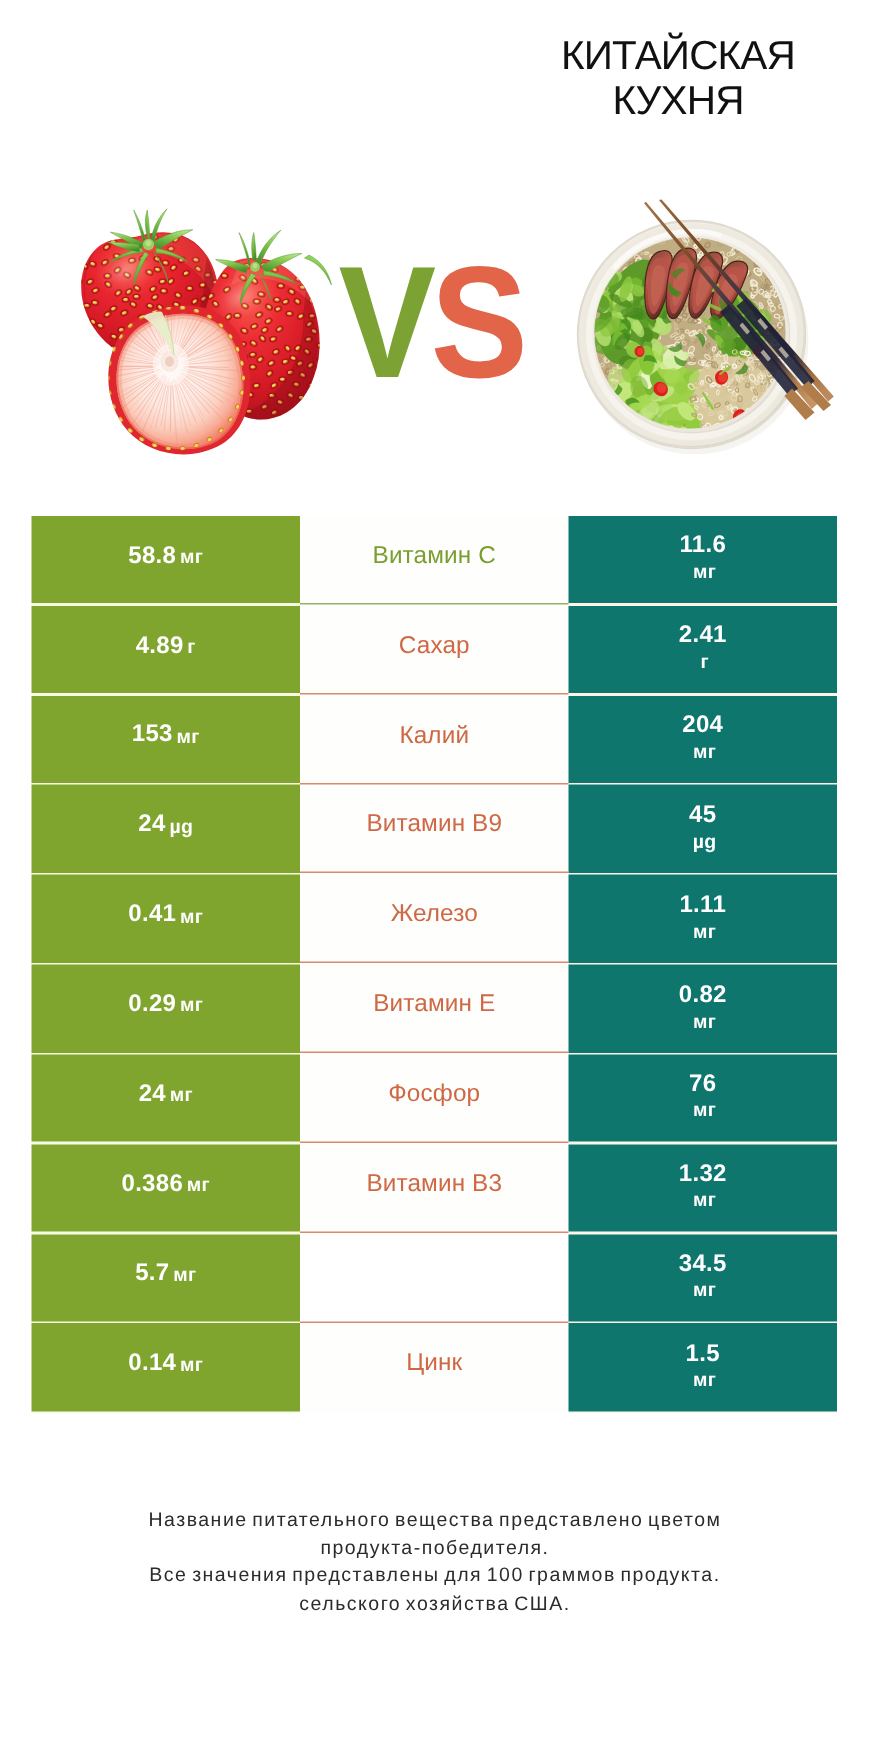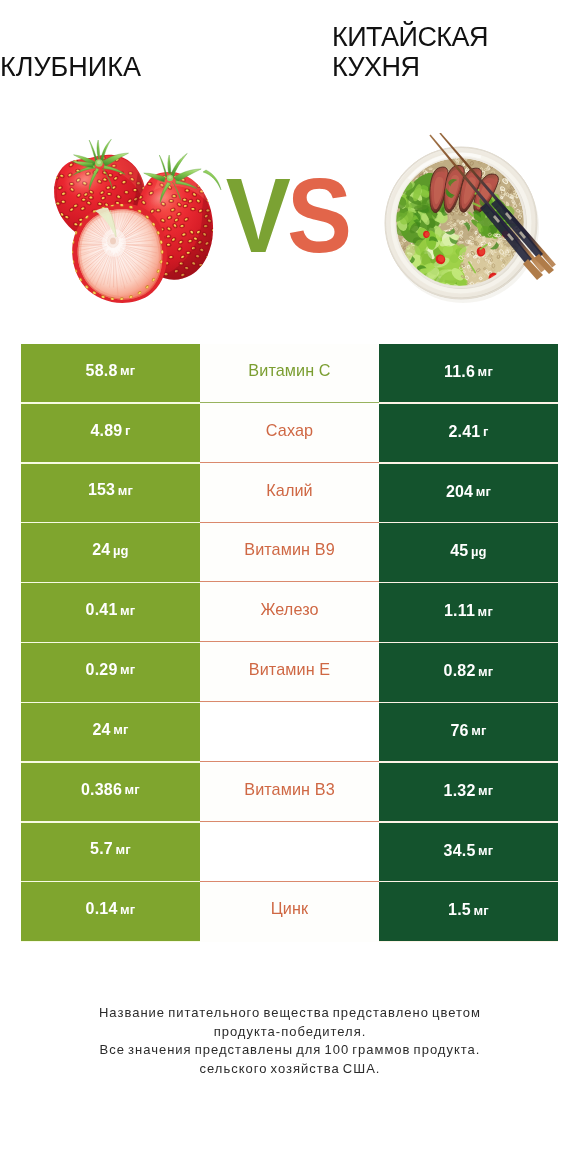--- a/index.html
+++ b/index.html
@@ -1,55 +1,54 @@
 <!DOCTYPE html>
 <html><head>
 <meta charset="utf-8">
 <style>
   html,body{margin:0;padding:0;background:#fff;}
   body{width:580px;height:1174px;font-family:"Liberation Sans",sans-serif;-webkit-font-smoothing:antialiased;}
   .page{position:relative;width:580px;height:1174px;overflow:hidden;background:#fff;}
 
   
-  .title{position:absolute;color:#111;font-size:27px;line-height:30px;font-weight:400;margin:0;}
+  .title{position:absolute;text-align:center;color:#111;font-size:27px;line-height:30px;font-weight:400;margin:0;}
   .t-left{left:0;width:251px;top:52px;}
   .t-right{left:332px;width:240px;top:22px;letter-spacing:-0.55px;}
 
   
   .hero-left{position:absolute;left:46px;top:130px;width:180px;height:178px;}
   .hero-right{position:absolute;left:380px;top:133px;width:180px;height:170px;}
   .vs{position:absolute;left:217px;top:162px;width:140px;text-align:center;font-size:106px;line-height:106px;font-weight:700;letter-spacing:-4px;transform:scaleX(0.92);transform-origin:50% 50%;}
   .vs .v{color:#7ba233;}
   .vs .s{color:#e2654a;}
 
   
   .table{position:absolute;left:21px;top:344px;width:537px;height:598.4px;}
   .row .gapL{position:absolute;left:0;width:179px;bottom:0;height:1.4px;background:#f7fbe2;}
   .row .gapR{position:absolute;left:358px;width:179px;bottom:0;height:1.4px;background:#fdf3e6;}
   .row{position:relative;height:59.84px;}
   .cell{position:absolute;display:flex;align-items:center;justify-content:center;}
   .c-left{left:0;width:179px;top:0;bottom:1.4px;background:#7fa52e;color:#fff;font-size:16px;font-weight:700;letter-spacing:0.2px;padding-bottom:5px;box-sizing:border-box;}
-  .c-right{left:358px;width:179px;top:0;bottom:1.4px;background:#14532d;color:#fff;font-size:16px;font-weight:700;letter-spacing:0.2px;padding-bottom:2.5px;box-sizing:border-box;}
+  .c-right{left:358px;width:179px;top:0;bottom:1.4px;background:#0f766e;color:#fff;font-size:16px;font-weight:700;letter-spacing:0.2px;padding-bottom:2.5px;box-sizing:border-box;flex-direction:column;}
   .c-mid{left:179px;width:179px;top:0;bottom:0;background:#fefefc;font-size:16.2px;font-weight:400;letter-spacing:0.1px;padding-bottom:7px;box-sizing:border-box;}
   .c-mid.green{color:#7b9e31;}
   .c-mid.orange{color:#cf6844;}
   .unit{font-size:13px;margin-left:2.5px;}
   .seplines{position:absolute;left:179px;top:0;width:179px;height:598.4px;pointer-events:none;}
   .seplines i{position:absolute;left:0;width:179px;height:1px;opacity:0.78;display:block;}
 
   
   .footer{position:absolute;left:0;top:1004px;width:580px;text-align:center;color:#2b2b2b;font-size:13px;line-height:18.6px;letter-spacing:1.0px;word-spacing:-1.5px;}
   .footer div{white-space:nowrap;}
 </style>
 </head>
 <body>
 
 <div class="page">
 
-  <h1 class="title t-left">КЛУБНИКА</h1>
   <h1 class="title t-right"><span>КИТАЙСКАЯ</span><br><span>КУХНЯ</span></h1>
 
   <div class="hero-left"><svg viewBox="0 -8 180 178" xmlns="http://www.w3.org/2000/svg" width="180" height="178">
 <defs>
 <radialGradient id="b1g" cx="36%" cy="26%" r="80%">
             <stop offset="0%" stop-color="#f85346"></stop>
             <stop offset="32%" stop-color="#ea2630"></stop>
             <stop offset="70%" stop-color="#d01824"></stop>
             <stop offset="100%" stop-color="#a3101b"></stop>
           </radialGradient>
@@ -2507,20 +2506,21 @@
           <span class="unit">мг</span>
         </div>
       </div>
       <div class="row">
         <div class="gapL"></div>
         <div class="gapR"></div>
         <div class="cell c-left">
           <span>24</span>
           <span class="unit">мг</span>
         </div>
+        <div class="cell c-mid orange">Фосфор</div>
         <div class="cell c-right">
           <span>76</span>
           <span class="unit">мг</span>
         </div>
       </div>
       <div class="row">
         <div class="gapL"></div>
         <div class="gapR"></div>
         <div class="cell c-left">
           <span>0.386</span>

